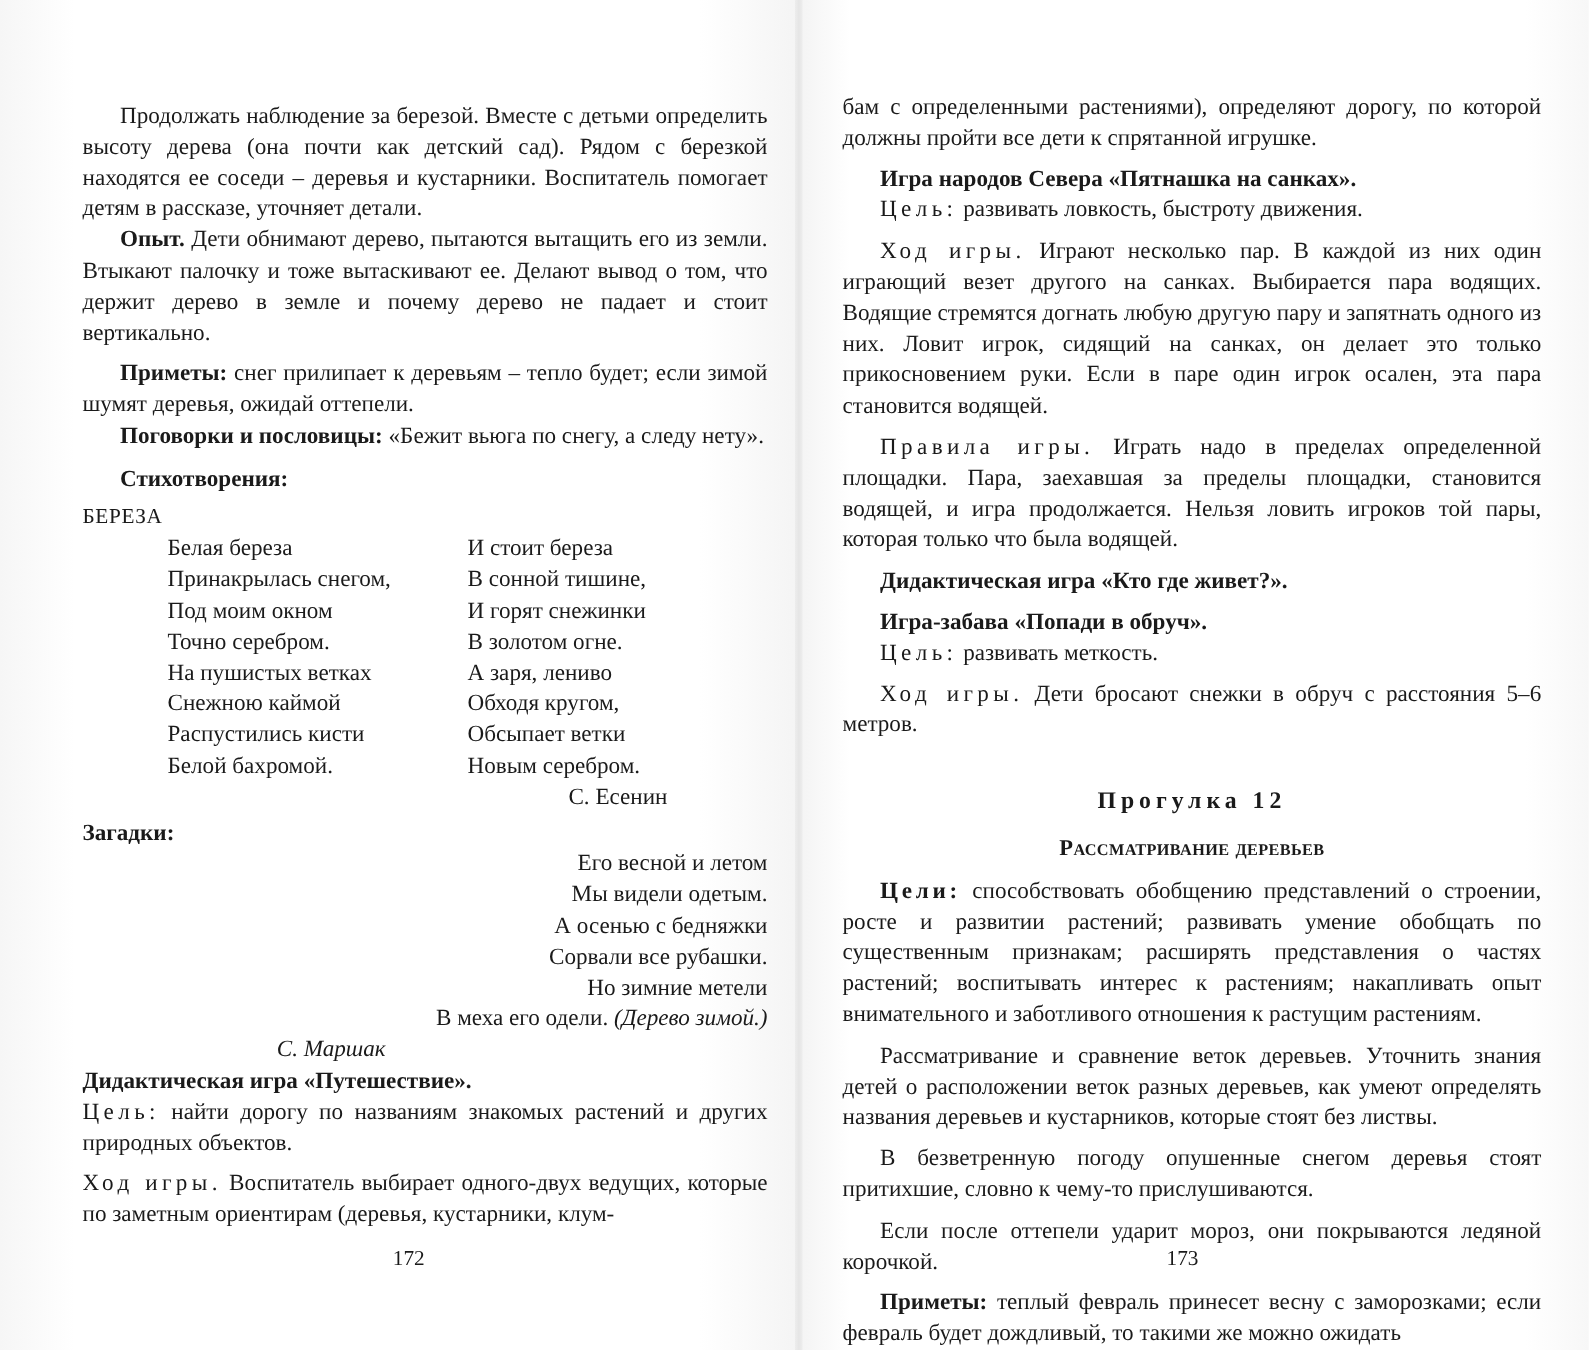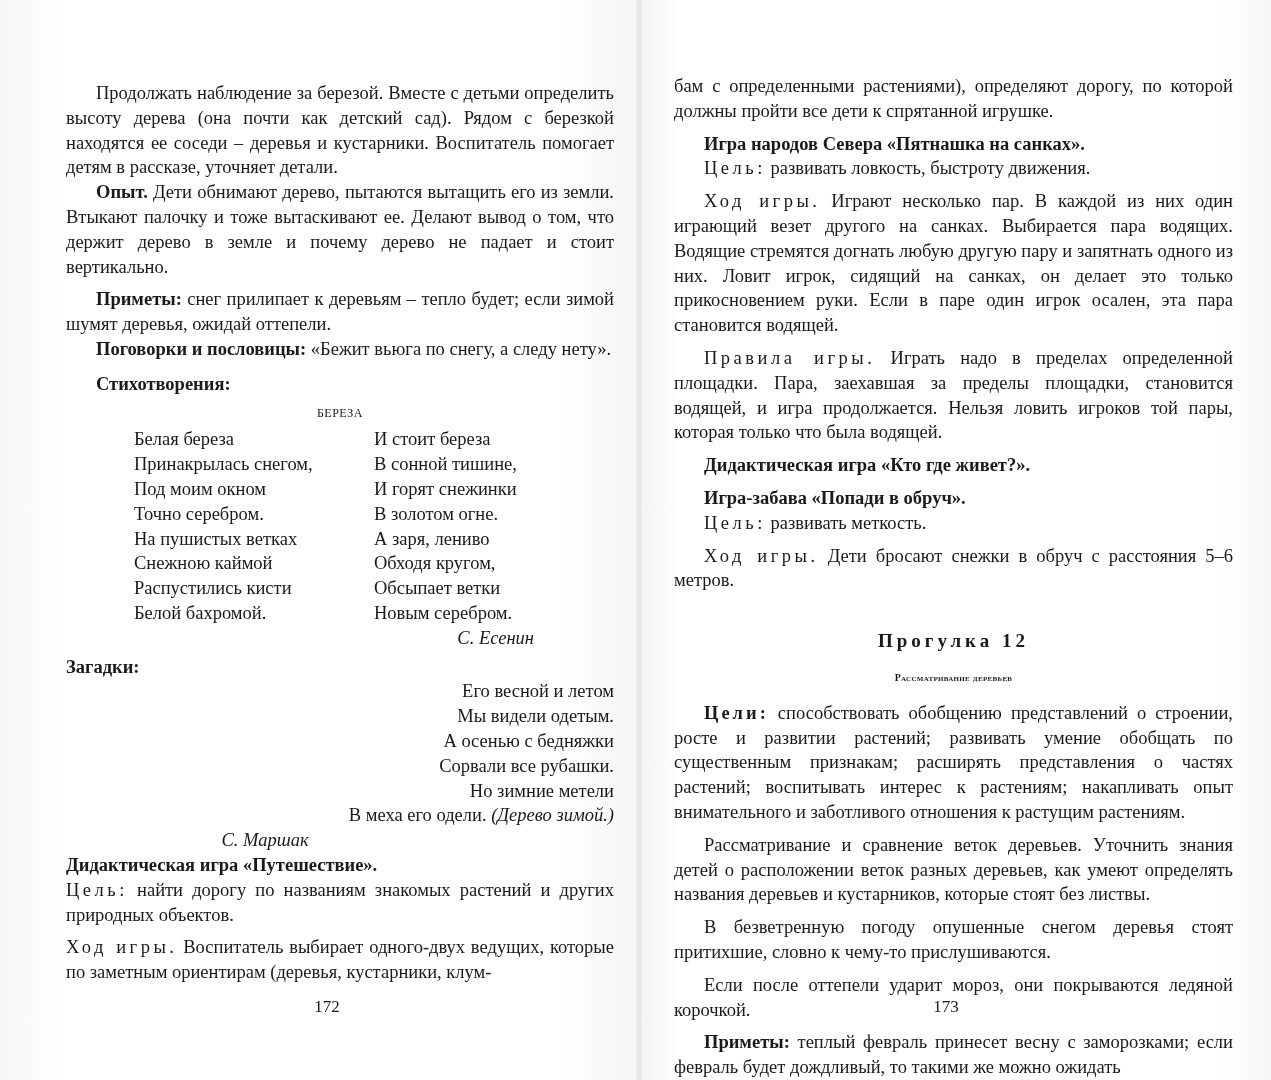--- a/index.html
+++ b/index.html
@@ -21,34 +21,34 @@
   .right .col { left:34px; top:74px; width:559px; }
 
   p { margin:0; }
   .ind { text-indent:30px; }
   .gap { margin-top:8px; }
   b { font-weight:bold; }
   .sp { letter-spacing:3.5px; }
   .sp-b { letter-spacing:3px; font-weight:bold; }
 
   .poem-head { text-indent:30px; font-weight:bold; margin-top:10px; }
-  .poem-title { text-align:center; font-size:12px; margin-top:4px; letter-spacing:0.5px; }
+  .poem-title { text-align:left; font-size:17px; margin-top:4px; letter-spacing:0.5px; }
   .poem { display:flex; margin-left:68px; margin-top:2px;justify-content:space-between; }
   .poem .stanza { width:245px; }
   .poem .line { text-align:left; line-height:24.8px; white-space:nowrap; }
-  .author { text-align:right; font-style:italic; margin-right:80px; }
+  .author { text-align:right; margin-right:80px; }
 
   .riddle-head { font-weight:bold; margin-top:4px; }
   .riddle { margin-left:162px; }
   .riddle .line { text-align:right; white-space:nowrap; }
   .riddle .ans { font-style:italic; }
   .author2 { text-align:center; font-style:italic; margin-right:150px; }
 
   .section-title { text-align:center; font-weight:bold; font-size:19px; letter-spacing:4px; margin-top:36px; }
-  .section-sub { text-align:center; font-weight:bold; font-size:10px; margin-top:12px; margin-bottom:10px; font-variant:small-caps; letter-spacing:0.3px; }
+  .section-sub { text-align:center; font-weight:bold; font-size:18px; margin-top:12px; margin-bottom:10px; font-variant:small-caps; letter-spacing:0.3px; }
 
   .pagenum { position:absolute; top:997px; font-size:17px; text-align:center; width:60px; }
   .left .pagenum { left:297px; }
   .right .pagenum { left:276px; }
 </style>
 </head>
 <body>
 
 <div class="spread">
 

